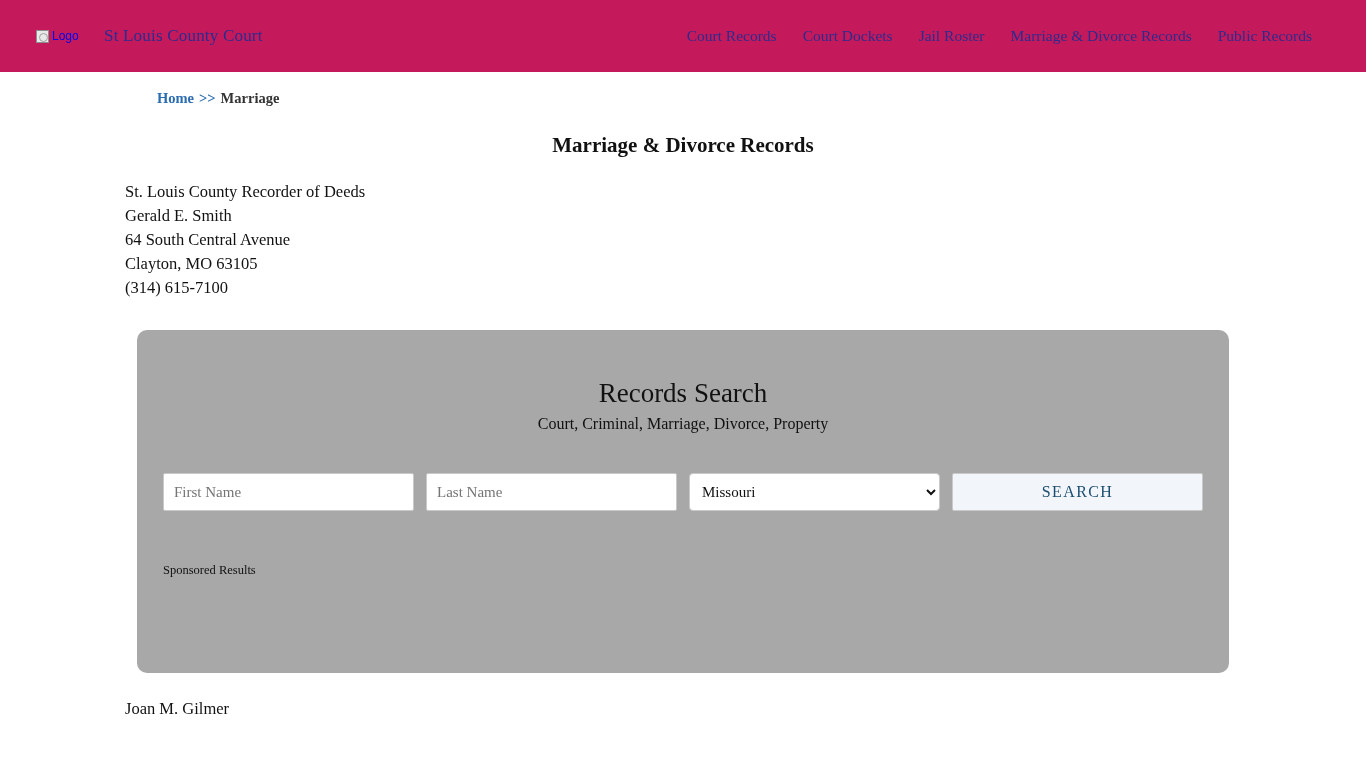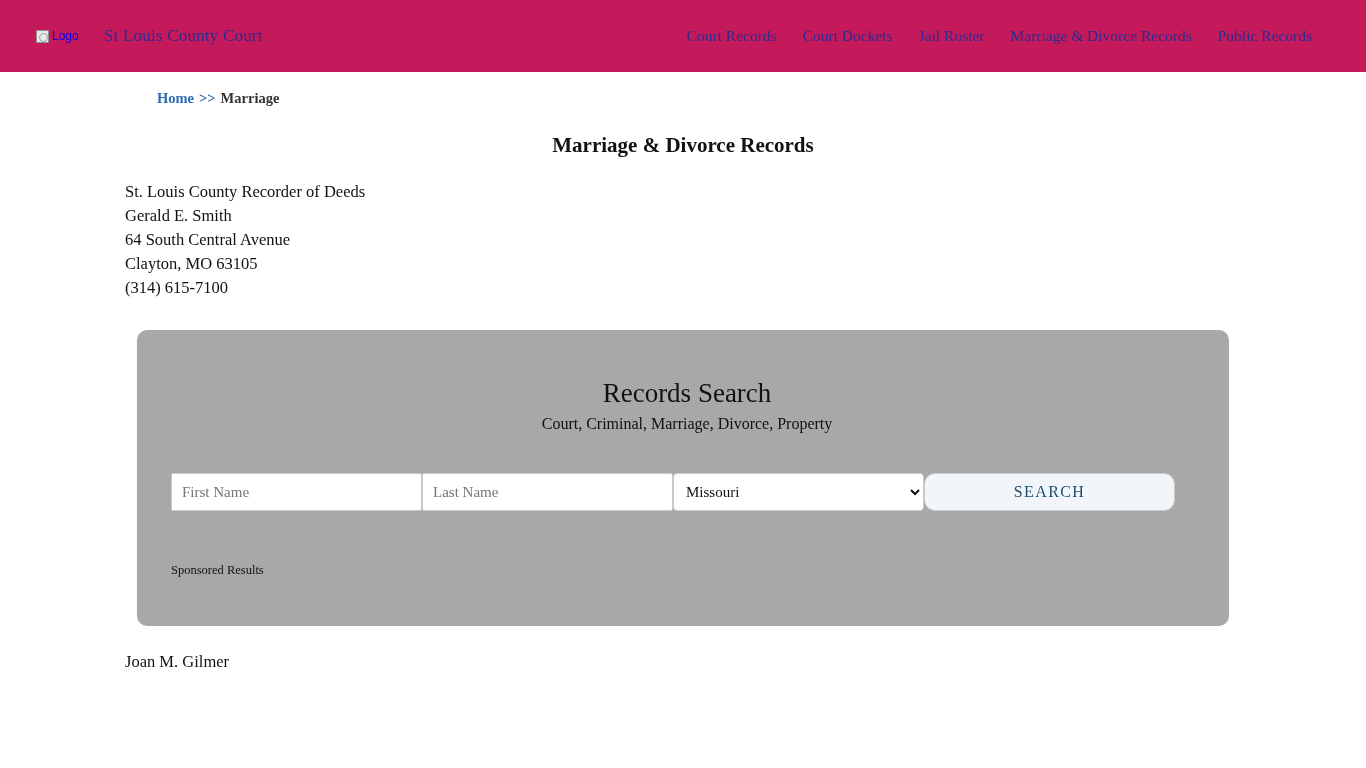--- a/index.html
+++ b/index.html
@@ -128,40 +128,41 @@
     color: #111;
   }
   .address-block div { white-space: nowrap; }
 
   
   .search-widget {
     margin: 30px auto 0 auto;
     width: 1092px;
     background: #a8a8a8;
     border-radius: 10px;
-    padding: 26px 26px 28px 34px;
-    box-sizing: border-box;
-    height: 296px;
+    padding: 26px 26px 28px 26px;
+    box-sizing: border-box;
+    height: 343px;
   }
   .widget-title {
     text-align: center;
     font-size: 27px;
     color: #111;
     margin: 22px 0 0 0;
     font-weight: normal;
   }
   .widget-sub {
     text-align: center;
     font-size: 16px;
     color: #111;
     margin: 6px 0 0 0;
   }
   .search-row {
     display: flex;
     align-items: center;
+    gap: 12px;
     margin-top: 40px;
   }
   .search-row input[type="text"] {
     height: 38px;
     border: 1px solid #c9c9c9;
     background: #fff;
     font-family: "Liberation Serif", serif;
     font-size: 15px;
     color: #333;
     padding: 0 10px;
@@ -185,21 +186,21 @@
   .search-btn {
     width: 251px;
     height: 38px;
     background: #f2f6fa;
     border: 1px solid #c9c9c9;
     color: #1b4f72;
     font-family: "Liberation Serif", serif;
     font-size: 16px;
     letter-spacing: 1.4px;
     cursor: pointer;
-    border-radius: 11px;
+    border-radius: 2px;
   }
   .sponsored {
     margin-top: 52px;
     font-family: Liberation Serif, serif;
     font-size: 12.5px;
     color: #111;
   }
 
   
   .tail-name {

